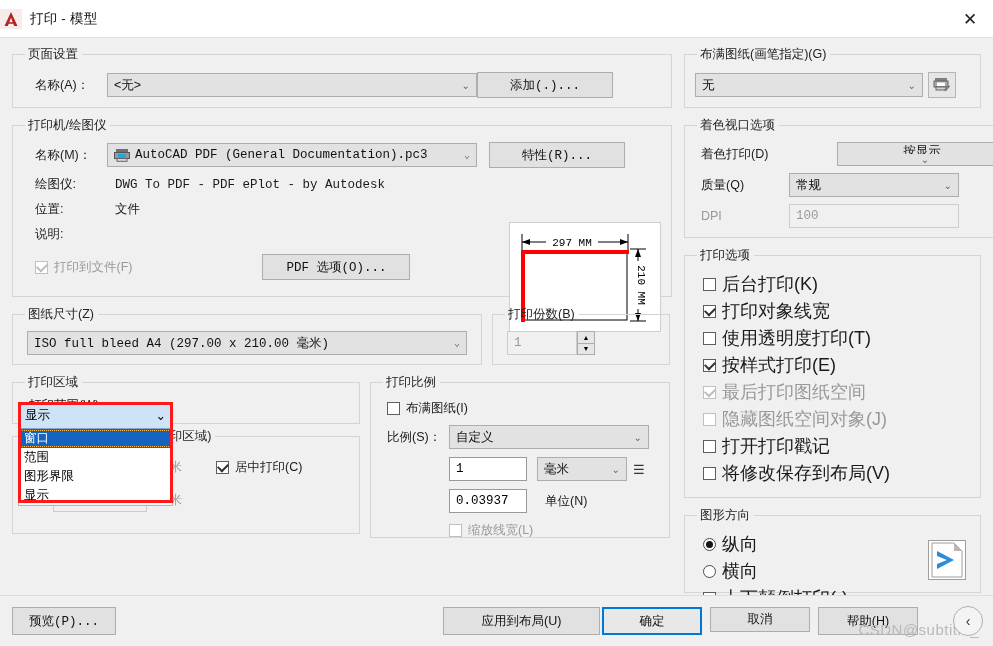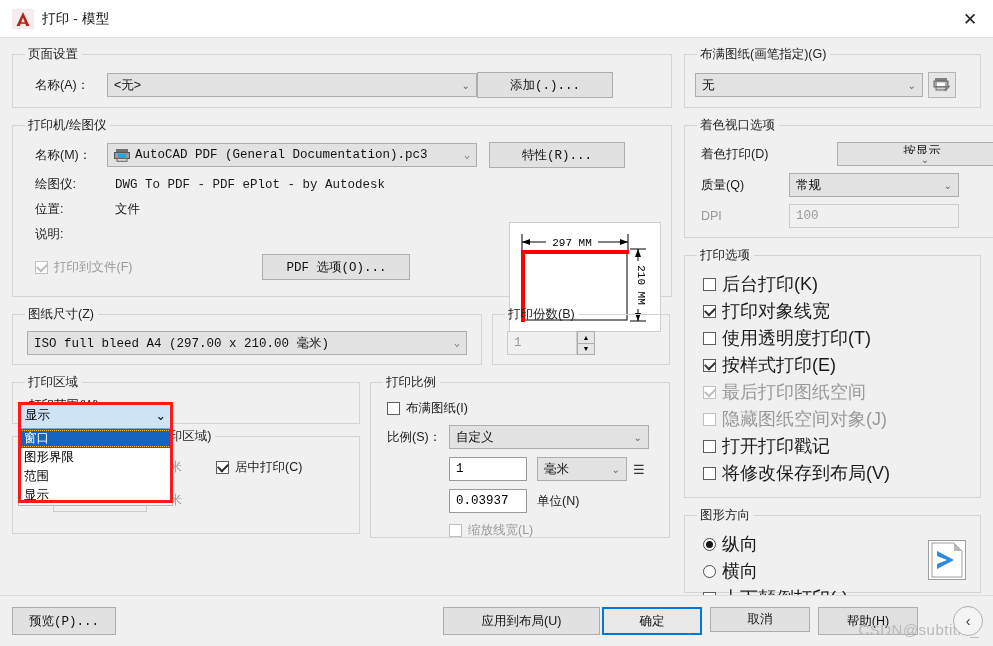--- a/index.html
+++ b/index.html
@@ -9,21 +9,21 @@
     background: #f0f0f0;
     font-family: "Liberation Sans", "DejaVu Sans", sans-serif;
     font-size: 12.5px;
     color: #000;
     overflow: hidden;
     position: relative;
   }
   
   .titlebar {
     height: 38px; background:#ffffff; border-bottom:1px solid #e3e3e3;
-    display:flex; align-items:center; padding-left:12px; position:relative;
+    display:flex; align-items:center; position:relative;
   }
   .app-icon {
     width:22px; height:20px; margin-right:8px; position:relative;
     display:flex; align-items:center; justify-content:center;
     background:#f6ecec;
   }
   .app-icon svg { display:block; }
   .title-text { font-size:13.5px; color:#111; letter-spacing:.2px; }
   .close-btn {
     position:absolute; right:0; top:0; width:46px; height:38px;
@@ -284,22 +284,22 @@
         </fieldset>
 
         <div class="dd-wrap">
           <div class="dd-highlight"></div>
           <div class="dd-field">
             <span class="cv">显示</span>
             <span class="chev">⌄</span>
           </div>
           <div class="dd-list">
             <div class="dd-item sel">窗口</div>
+            <div class="dd-item">范围</div>
             <div class="dd-item">图形界限</div>
-            <div class="dd-item">范围</div>
             <div class="dd-item">显示</div>
           </div>
         </div>
       </div>
 
       <fieldset class="group" style="width:300px;height:164px;">
         <legend>打印比例</legend>
         <div class="row" style="margin:3px 0 0 6px;">
           <span class="cb"></span>
           <span class="lbl">布满图纸(I)</span>
@@ -314,21 +314,21 @@
         <div class="row" style="margin:8px 0 0 68px;">
           <div class="txtin" style="width:78px;">1</div>
           <div class="combo" style="width:90px;margin-left:10px;">
             <span class="cv">毫米</span>
             <span class="chev">⌄</span>
           </div>
           <span class="eqicon">☰</span>
         </div>
         <div class="row" style="margin:8px 0 0 68px;">
           <div class="txtin" style="width:78px;">0.03937</div>
-          <span class="lbl" style="margin-left:10px;">单位(N)</span>
+          <span class="lbl" style="margin-left:18px;">单位(N)</span>
         </div>
         <div class="row" style="margin:9px 0 0 68px;">
           <span class="cb dis"></span>
           <span class="lbl dim">缩放线宽(L)</span>
         </div>
       </fieldset>
     </div>
   </div>
 
   <div class="col-right">

